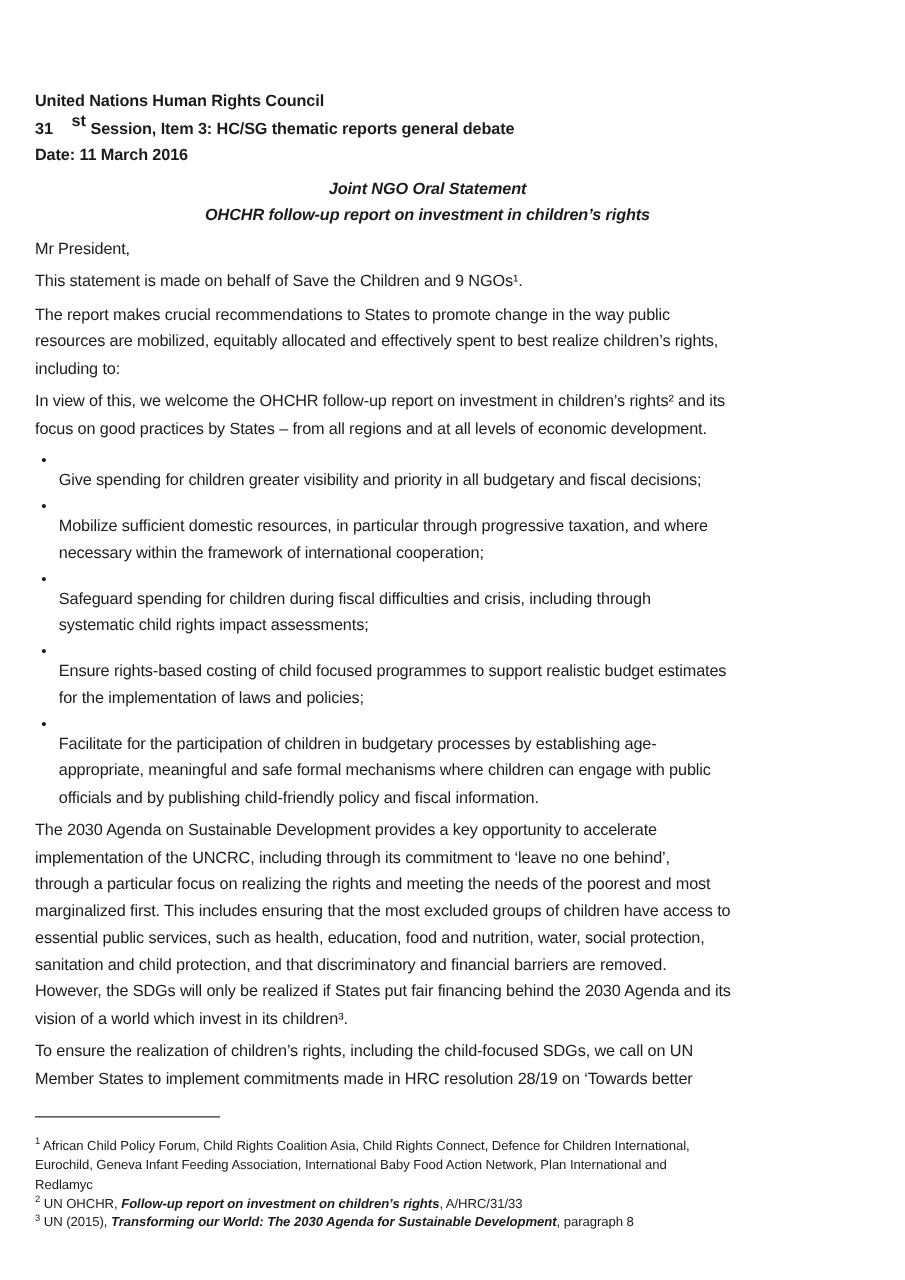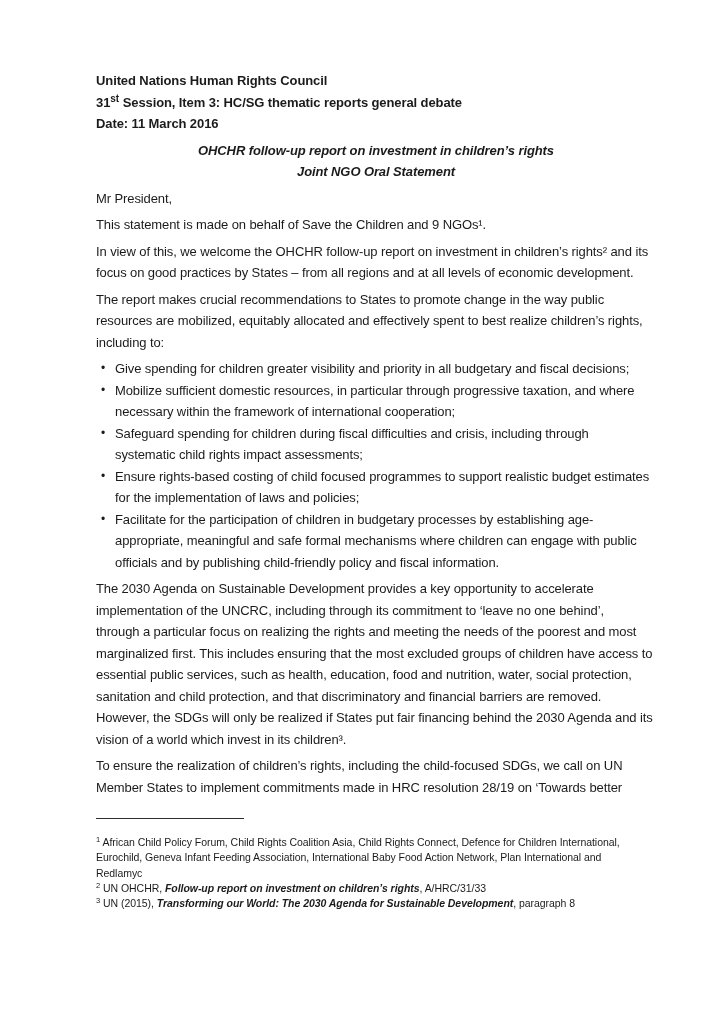--- a/index.html
+++ b/index.html
@@ -5,21 +5,21 @@
   html, body {
     margin: 0;
     padding: 0;
     background: #ffffff;
   }
   .page {
     position: relative;
     width: 724px;
     height: 1024px;
     box-sizing: border-box;
-    padding: 70px 68px 0 96px;
+    padding: 70px 68px 0 28px;
     background: #ffffff;
     font-family: "Liberation Sans", "DejaVu Sans", sans-serif;
     font-size: 13px;
     line-height: 21.5px;
     letter-spacing: -0.1px;
     color: #1b1b1b;
     overflow: hidden;
   }
   .hdr-line {
     font-weight: bold;
@@ -31,37 +31,39 @@
     font-weight: bold;
     font-style: italic;
     margin: 0 0 5px 0;
   }
   .title-line { white-space: pre-line; }
   .para {
     white-space: pre-line;
     margin: 0 0 5px 0;
   }
   sup.st-sup {
-    font-size: 10px;
+    font-size: 13px;
     line-height: 0;
     vertical-align: super;
     letter-spacing: 0;
+    margin-left: 15px;
   }
   .bullets { margin: 0 0 5px 0; }
   .bitem { display: flex; }
   .bdot {
     width: 19px;
     min-width: 19px;
     box-sizing: border-box;
     padding-left: 5px;
     font-size: 12px;
   }
   .btext {
     flex: 1;
     white-space: pre-line;
+    margin-top: 15px;
   }
   .fn-sep {
     border: none;
     border-top: 1.6px solid #2e2e2e;
     width: 148px;
     margin: 20px 0 8px 0;
   }
   .footnotes {
     font-size: 10.5px;
     line-height: 15.3px;
@@ -82,35 +84,35 @@
 
 <div class="page">
 
   <div class="hdr-block">
     <div class="hdr-line">United Nations Human Rights Council</div>
     <div class="hdr-line"><span>31</span><sup class="st-sup">st</sup><span> Session, Item 3: HC/SG thematic reports general debate</span></div>
     <div class="hdr-line">Date: 11 March 2016</div>
   </div>
 
   <div class="title-block">
+    <div class="title-line">Joint NGO Oral Statement</div>
     <div class="title-line">OHCHR follow-up report on investment in children’s rights</div>
-    <div class="title-line">Joint NGO Oral Statement</div>
   </div>
 
   <div class="para">Mr President,</div>
 
   <div class="para">This statement is made on behalf of Save the Children and 9 NGOs¹.</div>
 
 
-  <div class="para">In view of this, we welcome the OHCHR follow-up report on investment in children’s rights² and its
-focus on good practices by States – from all regions and at all levels of economic development.</div>
-
   <div class="para">The report makes crucial recommendations to States to promote change in the way public
 resources are mobilized, equitably allocated and effectively spent to best realize children’s rights,
 including to:</div>
+
+  <div class="para">In view of this, we welcome the OHCHR follow-up report on investment in children’s rights² and its
+focus on good practices by States – from all regions and at all levels of economic development.</div>
 
   <div class="bullets">
     <div class="bitem">
       <span class="bdot">•</span>
       <span class="btext">Give spending for children greater visibility and priority in all budgetary and fiscal decisions;</span>
     </div>
     <div class="bitem">
       <span class="bdot">•</span>
       <span class="btext">Mobilize sufficient domestic resources, in particular through progressive taxation, and where
 necessary within the framework of international cooperation;</span>

